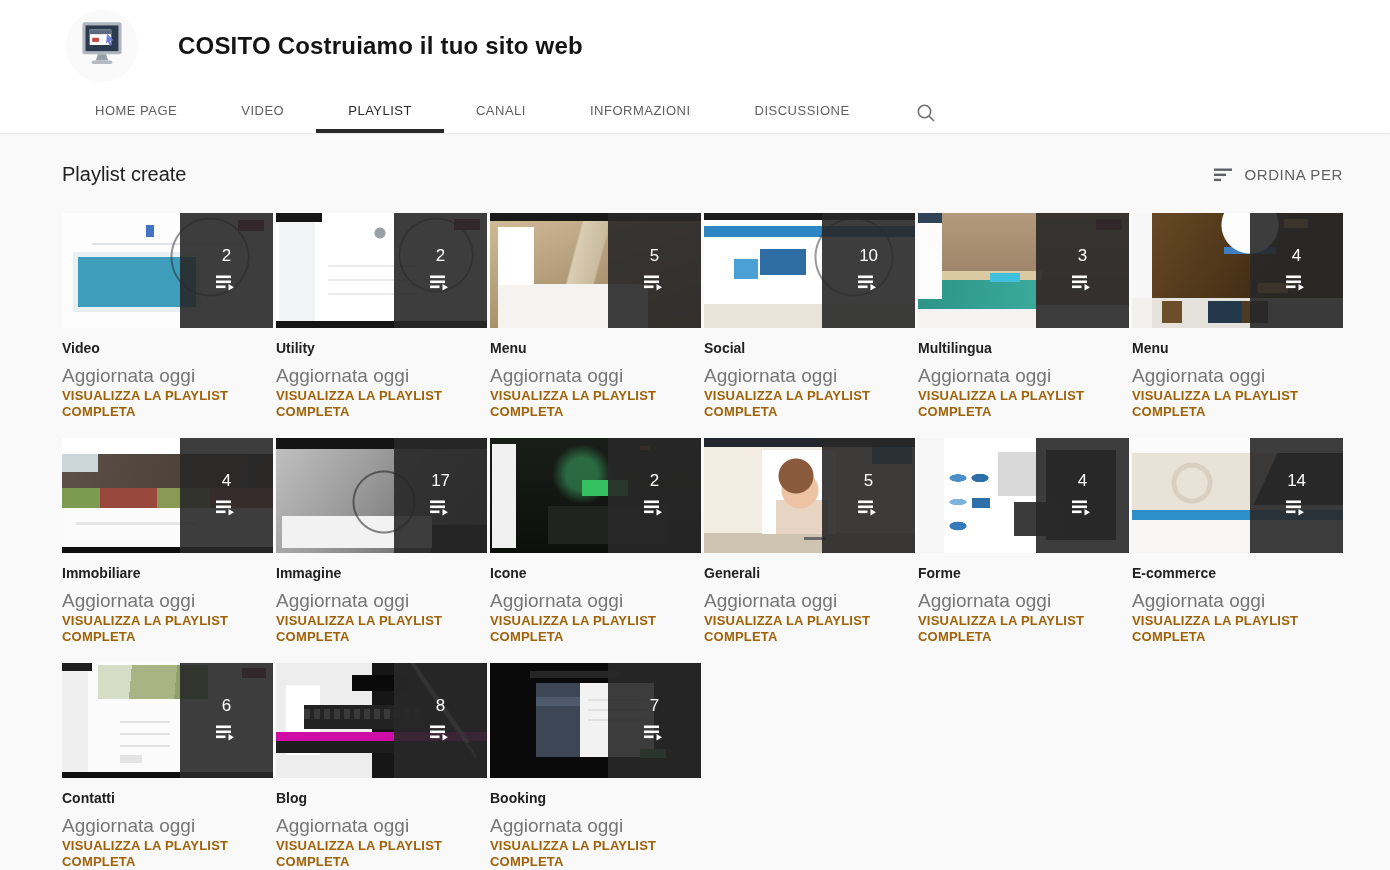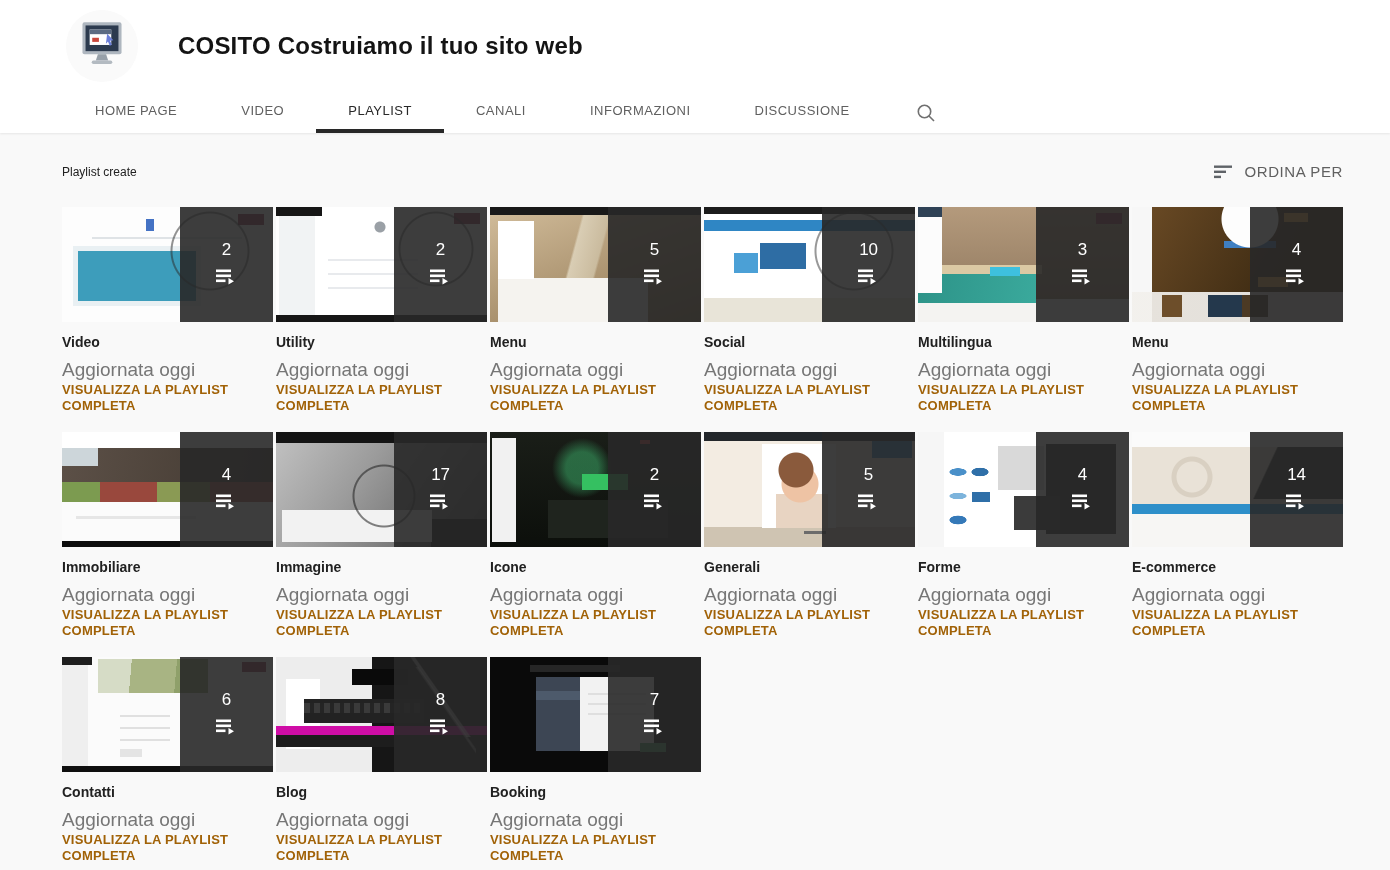--- a/index.html
+++ b/index.html
@@ -19,21 +19,21 @@
     display:flex; align-items:center; padding:0 32px; cursor:pointer;
     font-size:13px; letter-spacing:.5px; color:#606060; text-transform:uppercase;
     border-bottom:4px solid transparent; font-weight:400;
   }
   .tab.active { color:#282828; border-bottom-color:#282828; font-weight:400; }
   .tab-search { display:flex; align-items:center; padding:0 34px; cursor:pointer; }
 
   
   .main { padding:30px 47px 0 62px; }
   .toolbar { display:flex; align-items:center; justify-content:space-between; }
-  .section-title { font-size:12px; font-weight:400; color:#212121; }
+  .section-title { font-size:20px; font-weight:400; color:#212121; }
   .sort-btn { display:flex; align-items:center; gap:10px; cursor:pointer; color:#606060; }
   .sort-label { font-size:15px; letter-spacing:.6px; color:#606060; }
 
   
   .grid { margin-top:27px; display:grid; grid-template-columns:repeat(6,1fr); column-gap:3px; row-gap:18px; }
   .card { width:100%; }
   .thumb { position:relative; height:115px; background:#000; overflow:hidden; cursor:pointer; }
   .art { position:absolute; inset:0; background-repeat:no-repeat; }
   .overlay {
     position:absolute; top:0; right:0; width:44%; height:100%;

